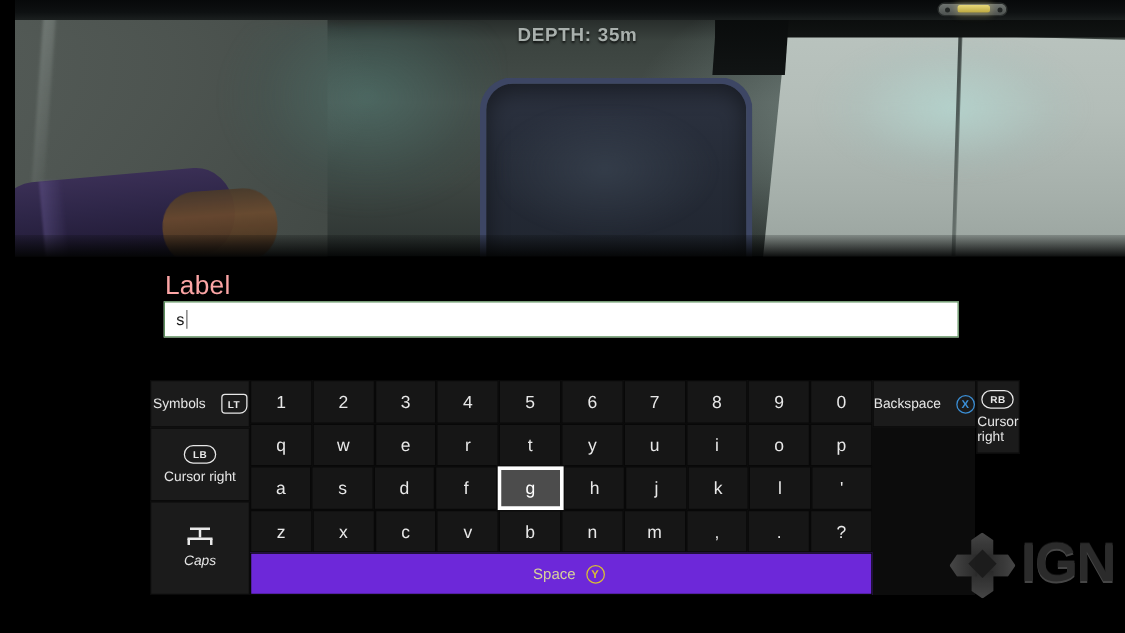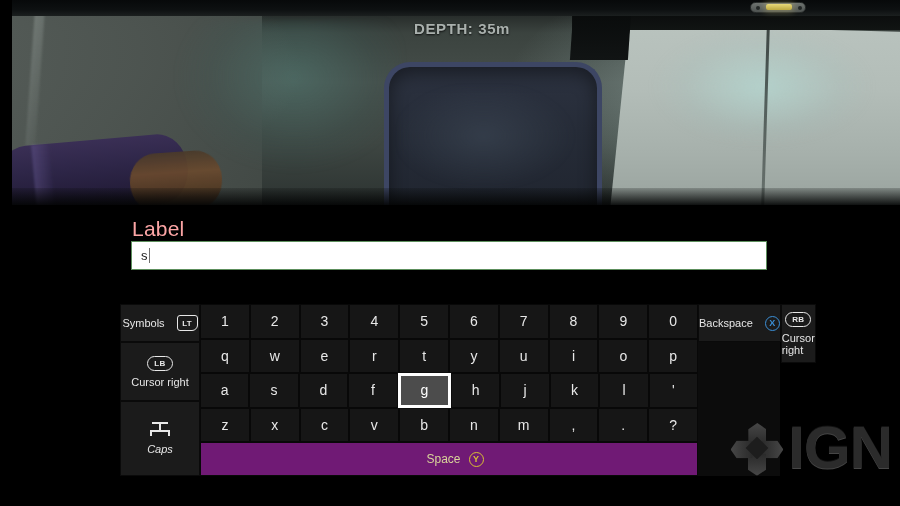--- a/index.html
+++ b/index.html
@@ -313,21 +313,21 @@
     background: #4c4c4c;
     border: 3px solid #ffffff;
     outline: 1px solid #0c0c0c;
     color: #ffffff;
     z-index: 5;
   }
 
   .space-key {
     width: 100%;
     height: 37px;
-    background: #701a75;
+    background: #6d28d9;
     border: 1px solid #080808;
     display: flex;
     align-items: center;
     justify-content: center;
     gap: 8px;
     color: #d8d49a;
     font-size: 12px;
     padding-left: 12px;
   }
 
@@ -443,21 +443,21 @@
   #ign-emblem .blade.b3 { transform: rotate(180deg); transform-origin: 50% 120%; }
   #ign-emblem .blade.b4 { transform: rotate(270deg); transform-origin: 50% 120%; }
   #ign-emblem .hub {
     position: absolute;
     left: 19px; top: 19px;
     width: 16px; height: 16px;
     background: #1e1e1e;
     transform: rotate(45deg);
   }
   #ign-text {
-    font-size: 60px;
+    font-size: 44px;
     font-weight: bold;
     letter-spacing: -1px;
     color: #2e2e2e;
     text-shadow: 0 1px 0 #4a4a4a, 0 -1px 0 #141414;
     line-height: 1;
   }
 </style>
 </head>
 <body>
 

